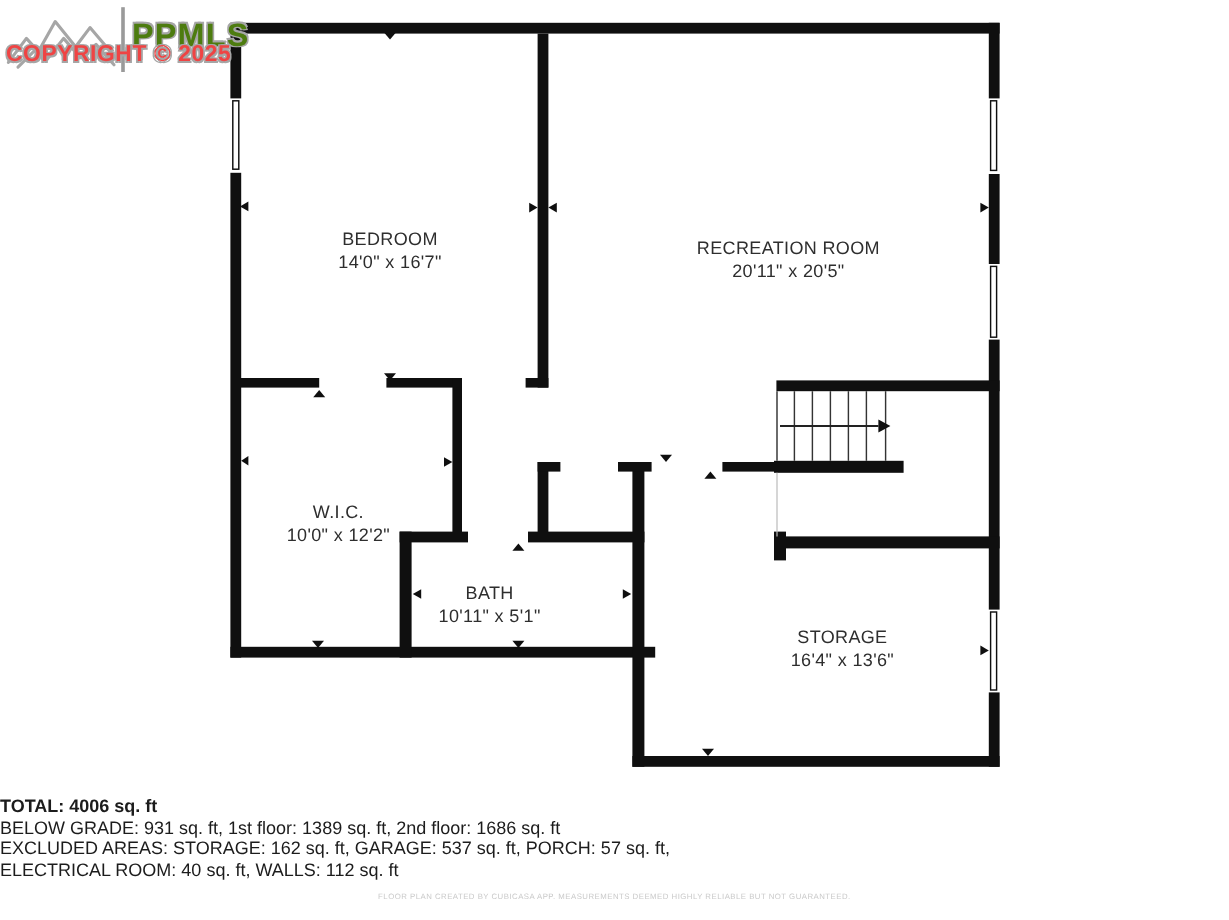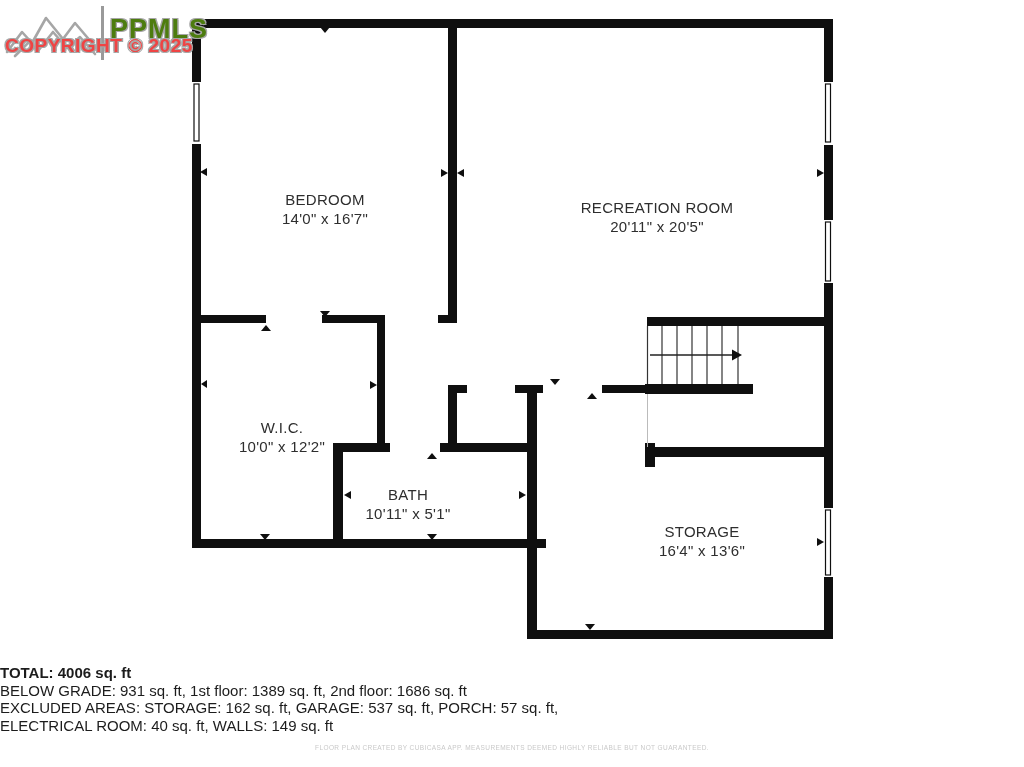--- a/index.html
+++ b/index.html
@@ -136,17 +136,17 @@
   </div>
   <div class="room-label" style="left:666px;top:522px;margin-left:36px;">
     <div>STORAGE</div>
     <div>16'4" x 13'6"</div>
   </div>
 
   <div class="summary">
     <div class="total">TOTAL: 4006 sq. ft</div>
     <div>BELOW GRADE: 931 sq. ft, 1st floor: 1389 sq. ft, 2nd floor: 1686 sq. ft</div>
     <div>EXCLUDED AREAS: STORAGE: 162 sq. ft, GARAGE: 537 sq. ft, PORCH: 57 sq. ft,</div>
-    <div>ELECTRICAL ROOM: 40 sq. ft, WALLS: 149 sq. ft</div>
+    <div>ELECTRICAL ROOM: 40 sq. ft, WALLS: 112 sq. ft</div>
   </div>
   <div class="disclaimer">FLOOR PLAN CREATED BY CUBICASA APP. MEASUREMENTS DEEMED HIGHLY RELIABLE BUT NOT GUARANTEED.</div>
 
 </div>
 
 </body></html>

